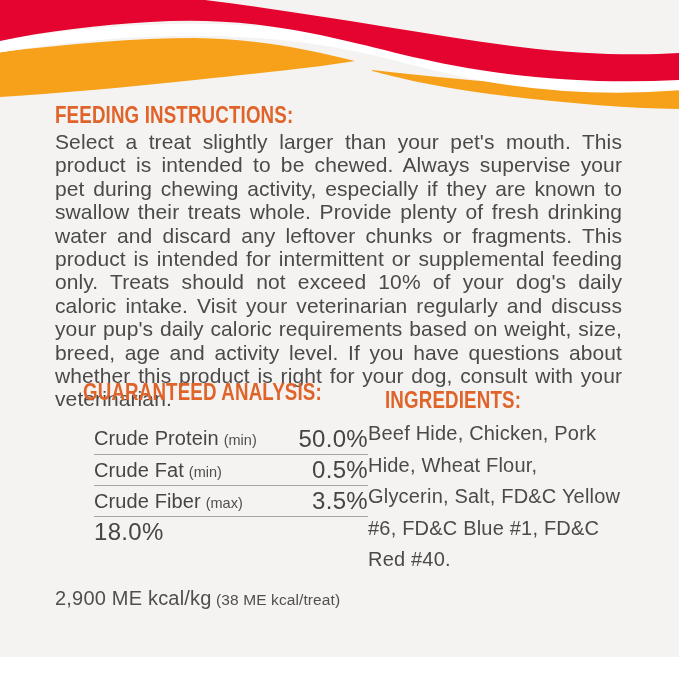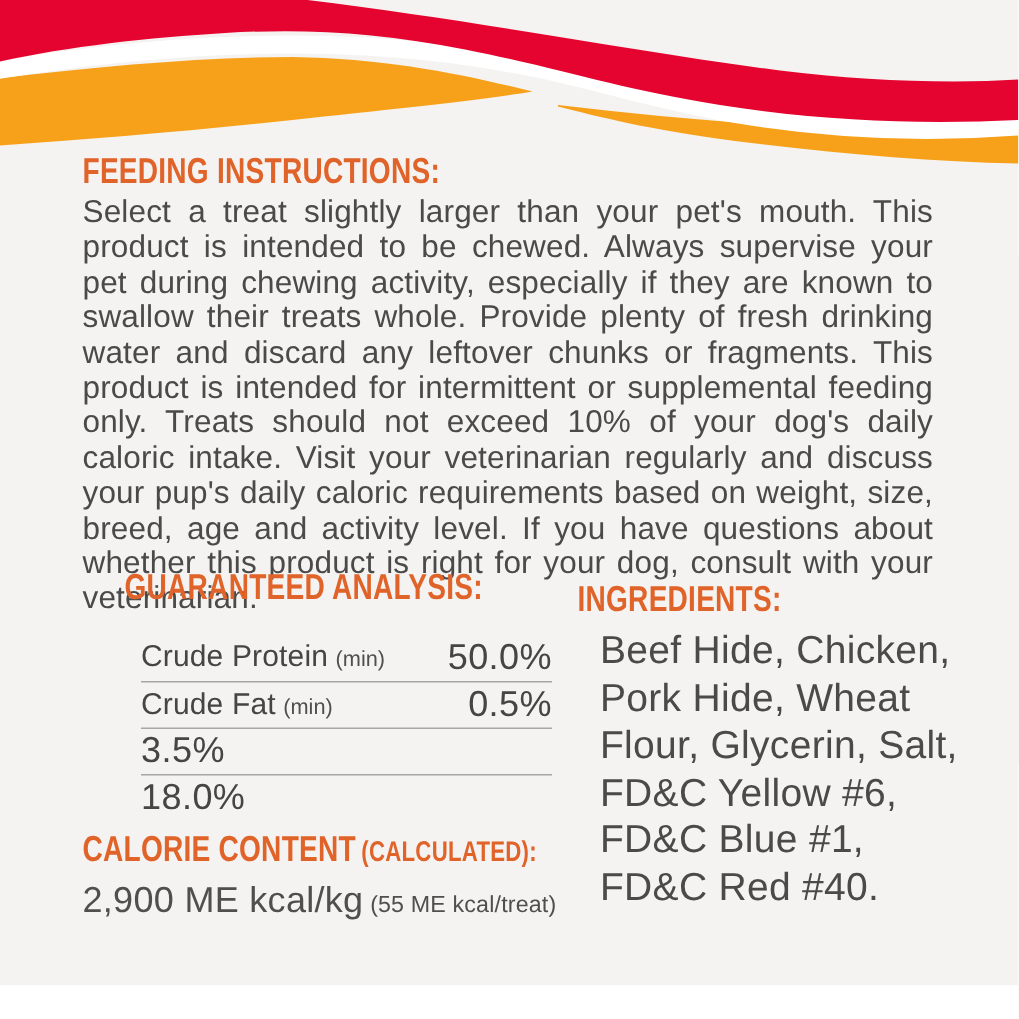--- a/index.html
+++ b/index.html
@@ -59,30 +59,29 @@
   .ga-row + .ga-row{border-top:1.5px solid var(--divider);}
   .ga-label{font-size:20px;color:#454545;letter-spacing:0.1px;white-space:nowrap;}
   .ga-qual{font-size:14.5px;color:#4f4f4f;margin-left:5px;}
   .ga-value{font-size:24px;color:#454545;letter-spacing:0.3px;}
   .calorie-value-line{
     position:absolute;
     top:587px;left:55px;
     white-space:nowrap;
     color:#4f4f4f;
   }
-  .cal-main{font-size:24px;letter-spacing:0.2px;}
+  .cal-main{font-size:20px;letter-spacing:0.2px;}
   .cal-suffix{font-size:15.5px;letter-spacing:0.1px;}
   .ingredients-body{
     position:absolute;
     top:418px;left:368px;width:253px;
-    font-size:26px;
+    font-size:20px;
     line-height:31.5px;
     letter-spacing:0.2px;
     color:var(--text-dark);
-    margin-left:32px;
   }
 </style>
 </head>
 <body>
 
 <div class="panel">
 
   <svg class="wave" viewBox="0 0 679 120" aria-hidden="true">
     <path d="M0,52 C70,44 135,38 195,38 C260,39 310,50 355,61 C320,67 260,73 195,80 C130,87 60,93 0,97 Z" style="fill:var(--swoosh-orange)"></path>
     <path d="M372,70 C430,77 490,82 550,86 C605,89 645,89 679,86 L679,109 C620,108 555,102 490,94 C430,86 400,78 372,71 Z" style="fill:var(--swoosh-orange)"></path>
@@ -107,34 +106,34 @@
       </span>
       <span class="ga-value">50.0%</span>
     </div>
     <div class="ga-row">
       <span>
         <span class="ga-label">Crude Fat</span><span class="ga-qual">(min)</span>
       </span>
       <span class="ga-value">0.5%</span>
     </div>
     <div class="ga-row">
+      <span>
+        <span class="ga-label">Crude Fiber</span><span class="ga-qual">(max)</span>
+      </span>
       <span class="ga-value">3.5%</span>
     </div>
     <div class="ga-row">
       <span class="ga-value">18.0%</span>
     </div>
   </div>
 
-  <div class="cond-heading" style="top:555px;left:55px;">
-    <span class="cond-inner"><span class="h-main">CALORIE CONTENT</span>&nbsp;<span class="h-suffix">(CALCULATED):</span></span>
-  </div>
 
   <div class="calorie-value-line">
     <span class="cal-main">2,900 ME kcal/kg</span>
-    <span class="cal-suffix">(55 ME kcal/treat)</span>
+    <span class="cal-suffix">(38 ME kcal/treat)</span>
   </div>
 
   <div class="cond-heading h-main" style="top:388px;left:368px;margin-left:17px;">
     <span class="cond-inner">INGREDIENTS:</span>
   </div>
 
   <p class="ingredients-body">Beef Hide, Chicken, Pork Hide, Wheat Flour, Glycerin, Salt, FD&amp;C Yellow #6, FD&amp;C Blue #1, FD&amp;C Red #40.</p>
 
 </div>
 

